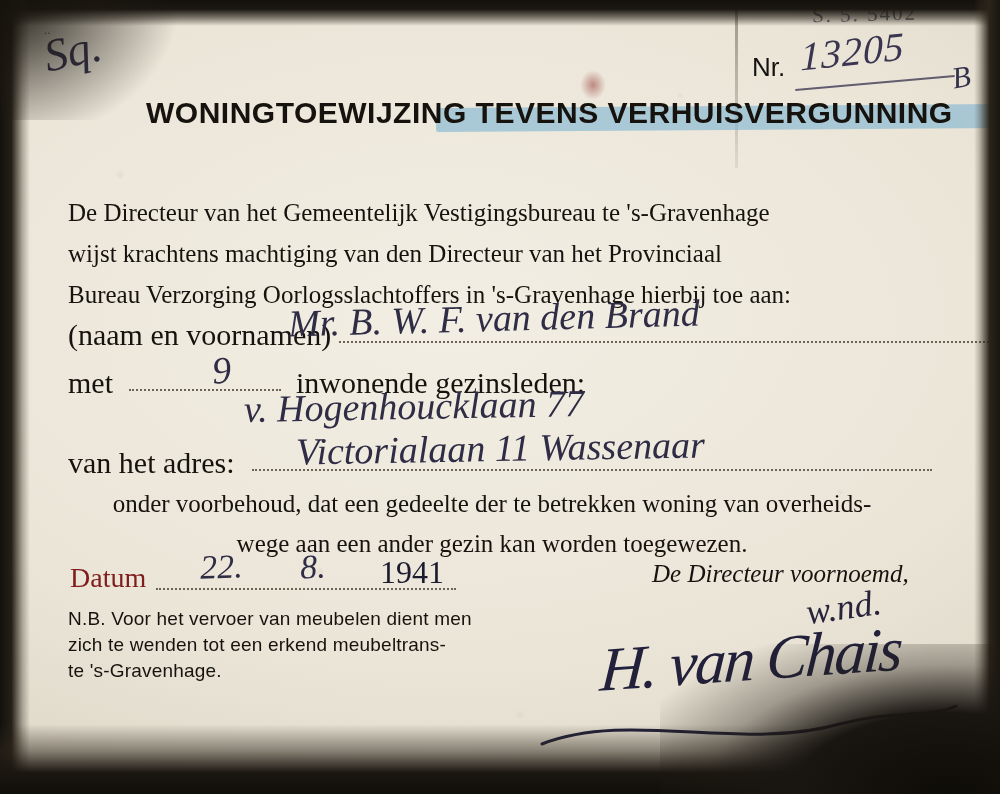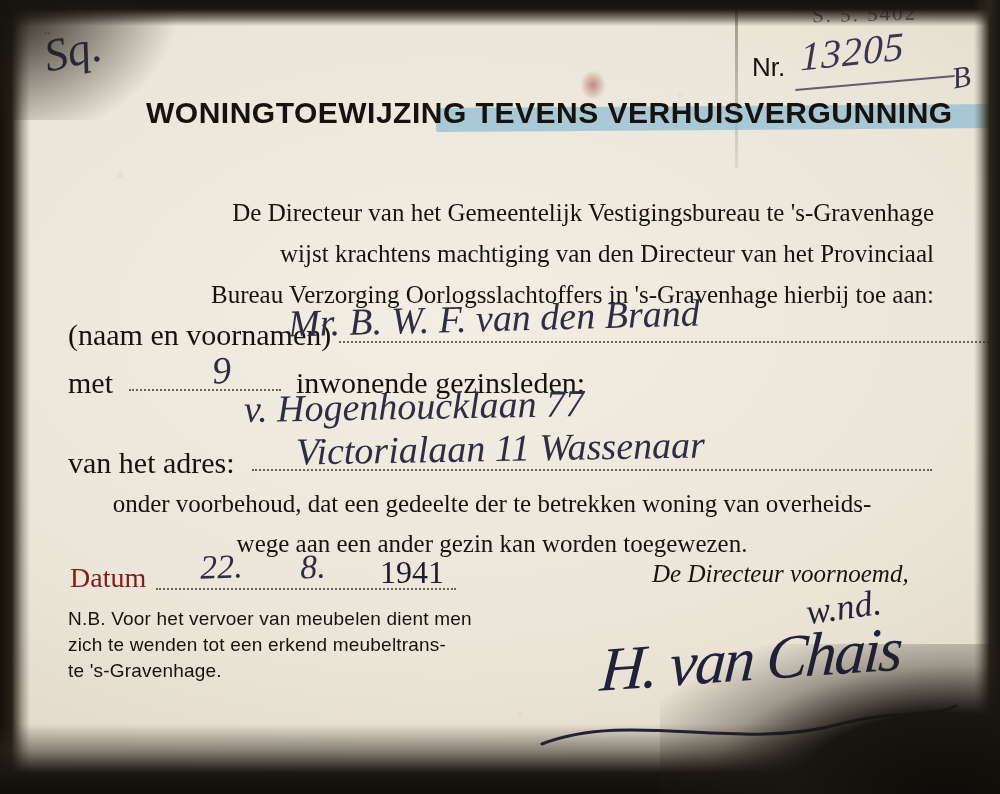--- a/index.html
+++ b/index.html
@@ -132,21 +132,21 @@
     position: absolute; left: 580px; top: 70px; width: 26px; height: 30px;
     background: radial-gradient(ellipse at 50% 50%, rgba(150,60,55,.55), rgba(150,60,55,0) 70%);
   }
 
   
   .body-block {
     position: absolute; left: 68px; top: 192px; width: 866px;
     font-size: 25px; color: #16130e; line-height: 41px;
   }
   .ln { display: block; white-space: nowrap; }
-  .ln.just { display: flex; justify-content: flex-end; }
+  .ln.just { display: flex; justify-content: flex-start; }
   .ln.just > span { display: inline-block; }
 
   
   .field-row { position: absolute; left: 68px; font-size: 30px; color: #16130e; }
   .dots {
     display: inline-block;
     border-bottom: 2px dotted #6a6356;
     vertical-align: 2px;
   }
   .hand {

